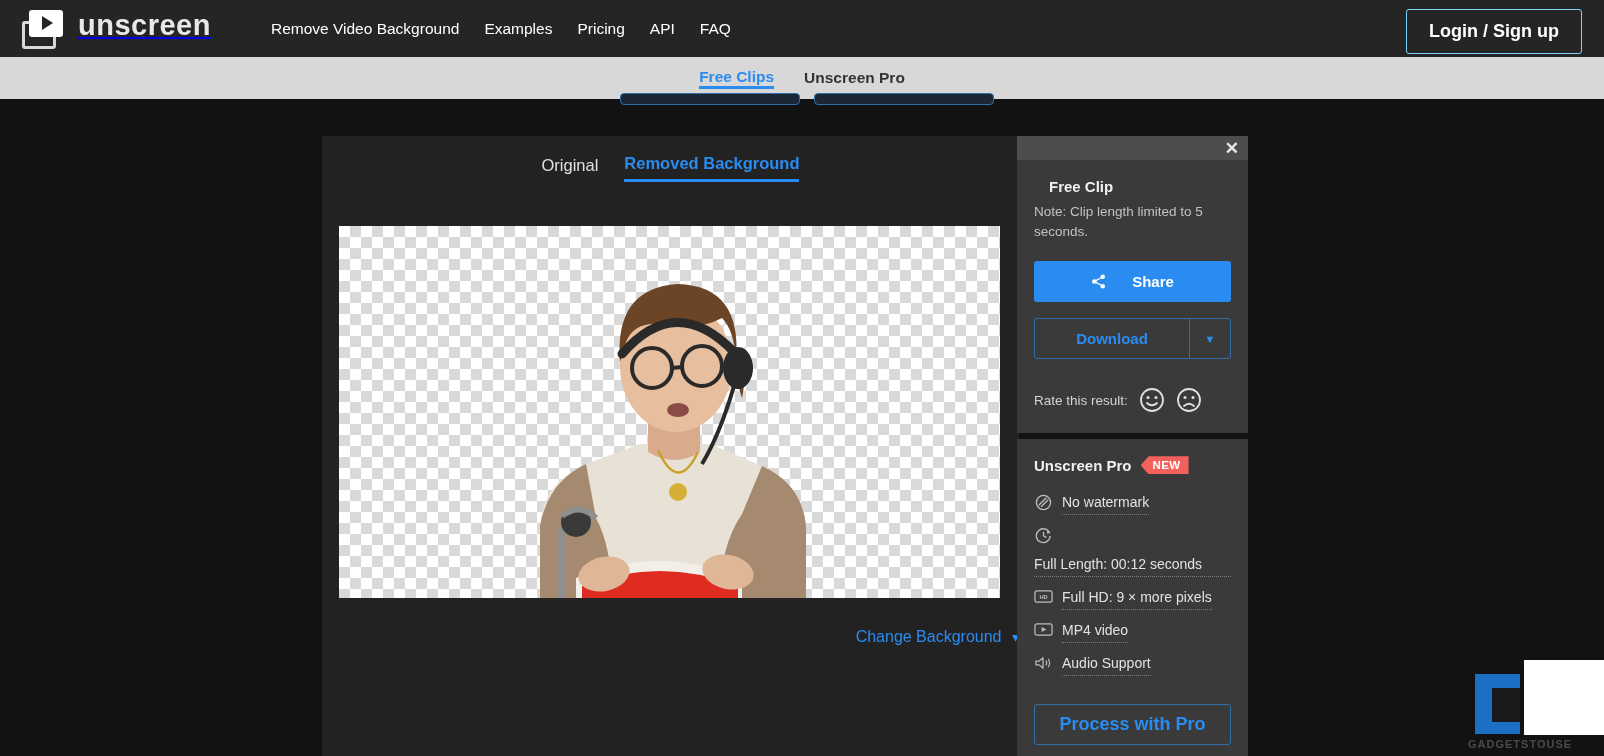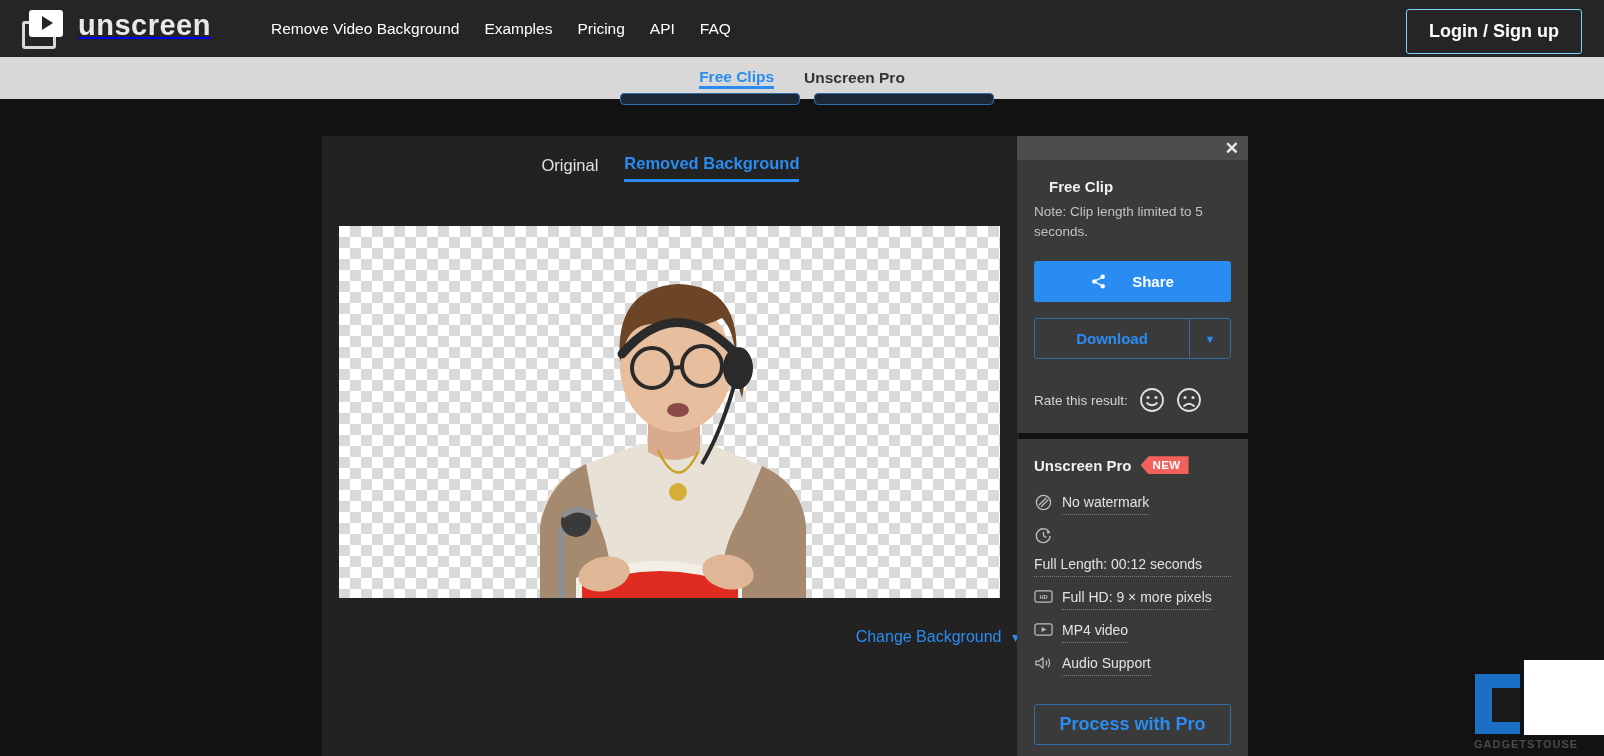--- a/index.html
+++ b/index.html
@@ -250,21 +250,21 @@
   }
   .wm-blue {
     position: absolute; left: 35px; top: 34px;
     width: 45px; height: 60px; background: #1b6fc4;
   }
   .wm-inner {
     position: absolute; left: 52px; top: 48px;
     width: 28px; height: 34px; background: #1a1a1a;
   }
   .wm-text {
-    position: absolute; left: 34px; bottom: 6px;
+    position: absolute; left: 28px; bottom: 6px;
     color: #4a4a4a; font-size: 11px; font-weight: bold;
     letter-spacing: 1px; white-space: nowrap;
   }
 </style>
 </head>
 <body>
 
 <div class="topnav">
   <a class="logo-wrap" href="#">
     <span class="logo-mark">

